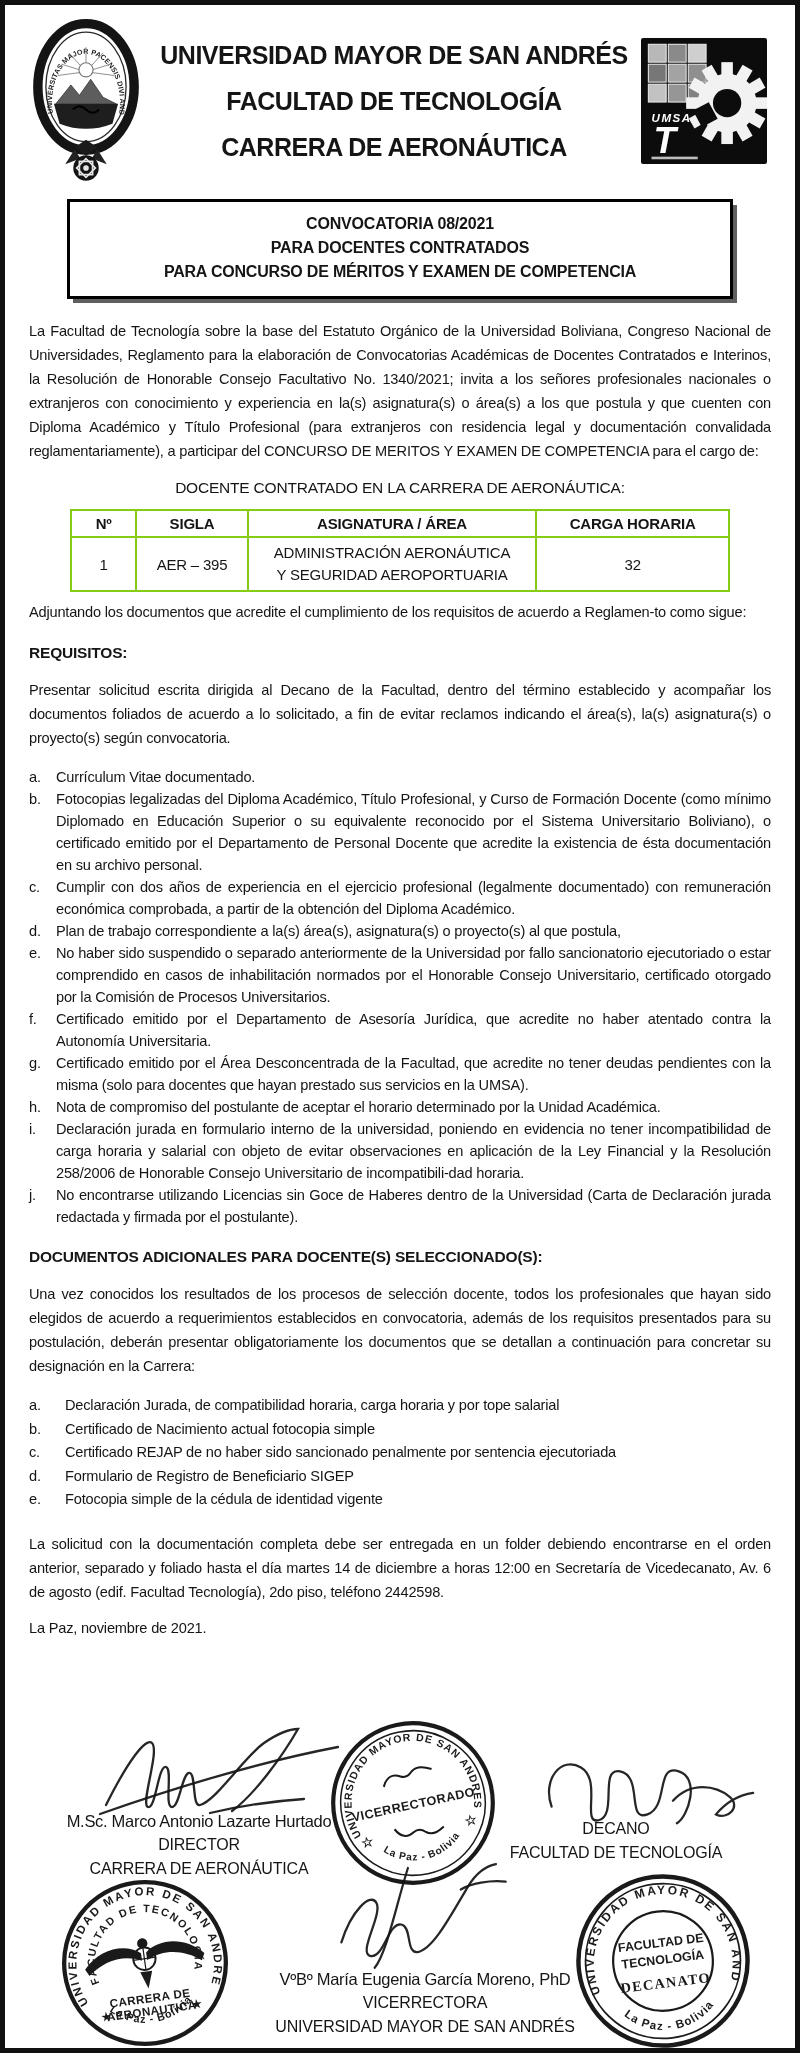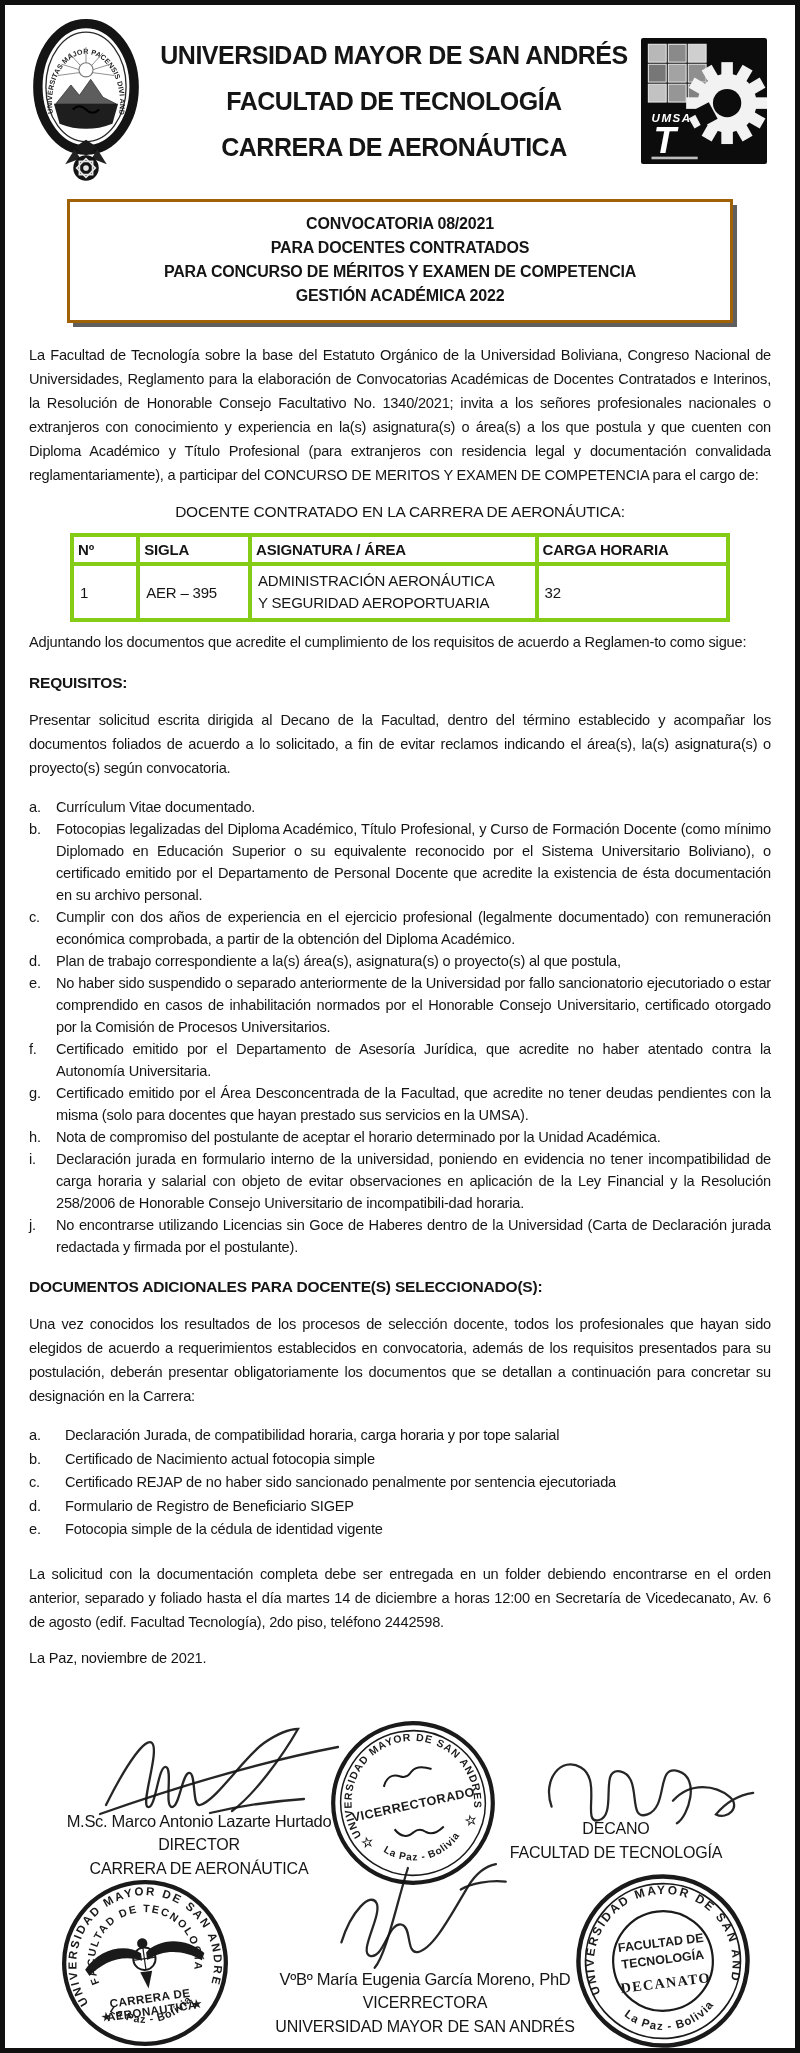--- a/index.html
+++ b/index.html
@@ -8,32 +8,32 @@
     background:#ffffff;border:5px solid #101010;padding:10px 24px 0;
     overflow:hidden;color:#151515;
     font-family:"Liberation Sans","DejaVu Sans",sans-serif;
   }
   
   .hdr{display:grid;grid-template-columns:118px 1fr 130px;align-items:center;column-gap:4px;margin-top:2px;height:168px;}
   .hdr-titles{text-align:center;font-weight:bold;font-size:25px;line-height:46px;letter-spacing:-0.5px;}
   .logo-svg{display:block;}
   
   .notice{
-    margin:14px 38px 0;border:3px solid #a16207;background:#fff;
+    margin:14px 38px 0;border:3px solid #000000;background:#fff;
     box-shadow:5px 5px 0 -1px #5f5f5f;
     text-align:center;font-weight:bold;font-size:16px;line-height:24px;
     padding:10px 8px 12px;letter-spacing:-0.2px;
   }
   
   .para{font-size:14.6px;line-height:24px;text-align:justify;margin:20px 0 0;letter-spacing:-0.2px;}
   .heading-center{margin:16px 0 0;text-align:center;font-weight:normal;font-size:15.5px;letter-spacing:-0.2px;}
   .heading-left{margin:20px 0 0;font-weight:bold;font-size:15.5px;letter-spacing:-0.2px;}
   
   table.offer{margin:12px auto 0;border-collapse:collapse;width:660px;}
-  table.offer th,table.offer td{border:4px solid #84cc16;text-align:left;vertical-align:middle;}
+  table.offer th,table.offer td{border:2px solid #84cc16;text-align:center;vertical-align:middle;}
   table.offer th{font-size:15px;font-weight:bold;padding:4px 4px;letter-spacing:-0.2px;}
   table.offer td{font-size:15px;padding:4px 6px;letter-spacing:-0.2px;}
   td.pre{white-space:pre-line;text-align:left;padding-left:10px;line-height:22px;}
   .col-num{width:60px;}.col-sigla{width:108px;}.col-subj{width:296px;}.col-load{width:196px;}
   
   .list{margin:16px 0 0;}
   .li{display:grid;grid-template-columns:27px 1fr;font-size:14.6px;line-height:22px;text-align:justify;letter-spacing:-0.2px;}
   .list2 .li{grid-template-columns:36px 1fr;line-height:23.5px;}
   .li .mk{text-align:left;}
   
@@ -133,21 +133,20 @@
         <text x="12" y="110" fill="#ffffff" font-size="35" font-weight="bold" font-style="italic">T</text>
         <rect x="10" y="113" width="44" height="2.5" fill="#bdbdbd"></rect>
       </svg>
     </div>
   </div>
 
   <div class="notice">
     <div>CONVOCATORIA 08/2021</div>
     <div>PARA DOCENTES CONTRATADOS</div>
     <div>PARA CONCURSO DE MÉRITOS Y EXAMEN DE COMPETENCIA</div>
-    <div>GESTIÓN ACADÉMICA 2022</div>
   </div>
 
   <p class="para">La Facultad de Tecnología sobre la base del Estatuto Orgánico de la Universidad Boliviana, Congreso Nacional de Universidades, Reglamento para la elaboración de Convocatorias Académicas de Docentes Contratados e Interinos, la Resolución de Honorable Consejo Facultativo No. 1340/2021; invita a los señores profesionales nacionales o extranjeros con conocimiento y experiencia en la(s) asignatura(s) o área(s) a los que postula y que cuenten con Diploma Académico y Título Profesional (para extranjeros con residencia legal y documentación convalidada reglamentariamente), a participar del CONCURSO DE MERITOS Y EXAMEN DE COMPETENCIA para el cargo de:</p>
 
   <div class="heading-center">DOCENTE CONTRATADO EN LA CARRERA DE AERONÁUTICA:</div>
 
   <table class="offer">
     <thead>
       <tr>
         <th class="col-num">Nº</th>

